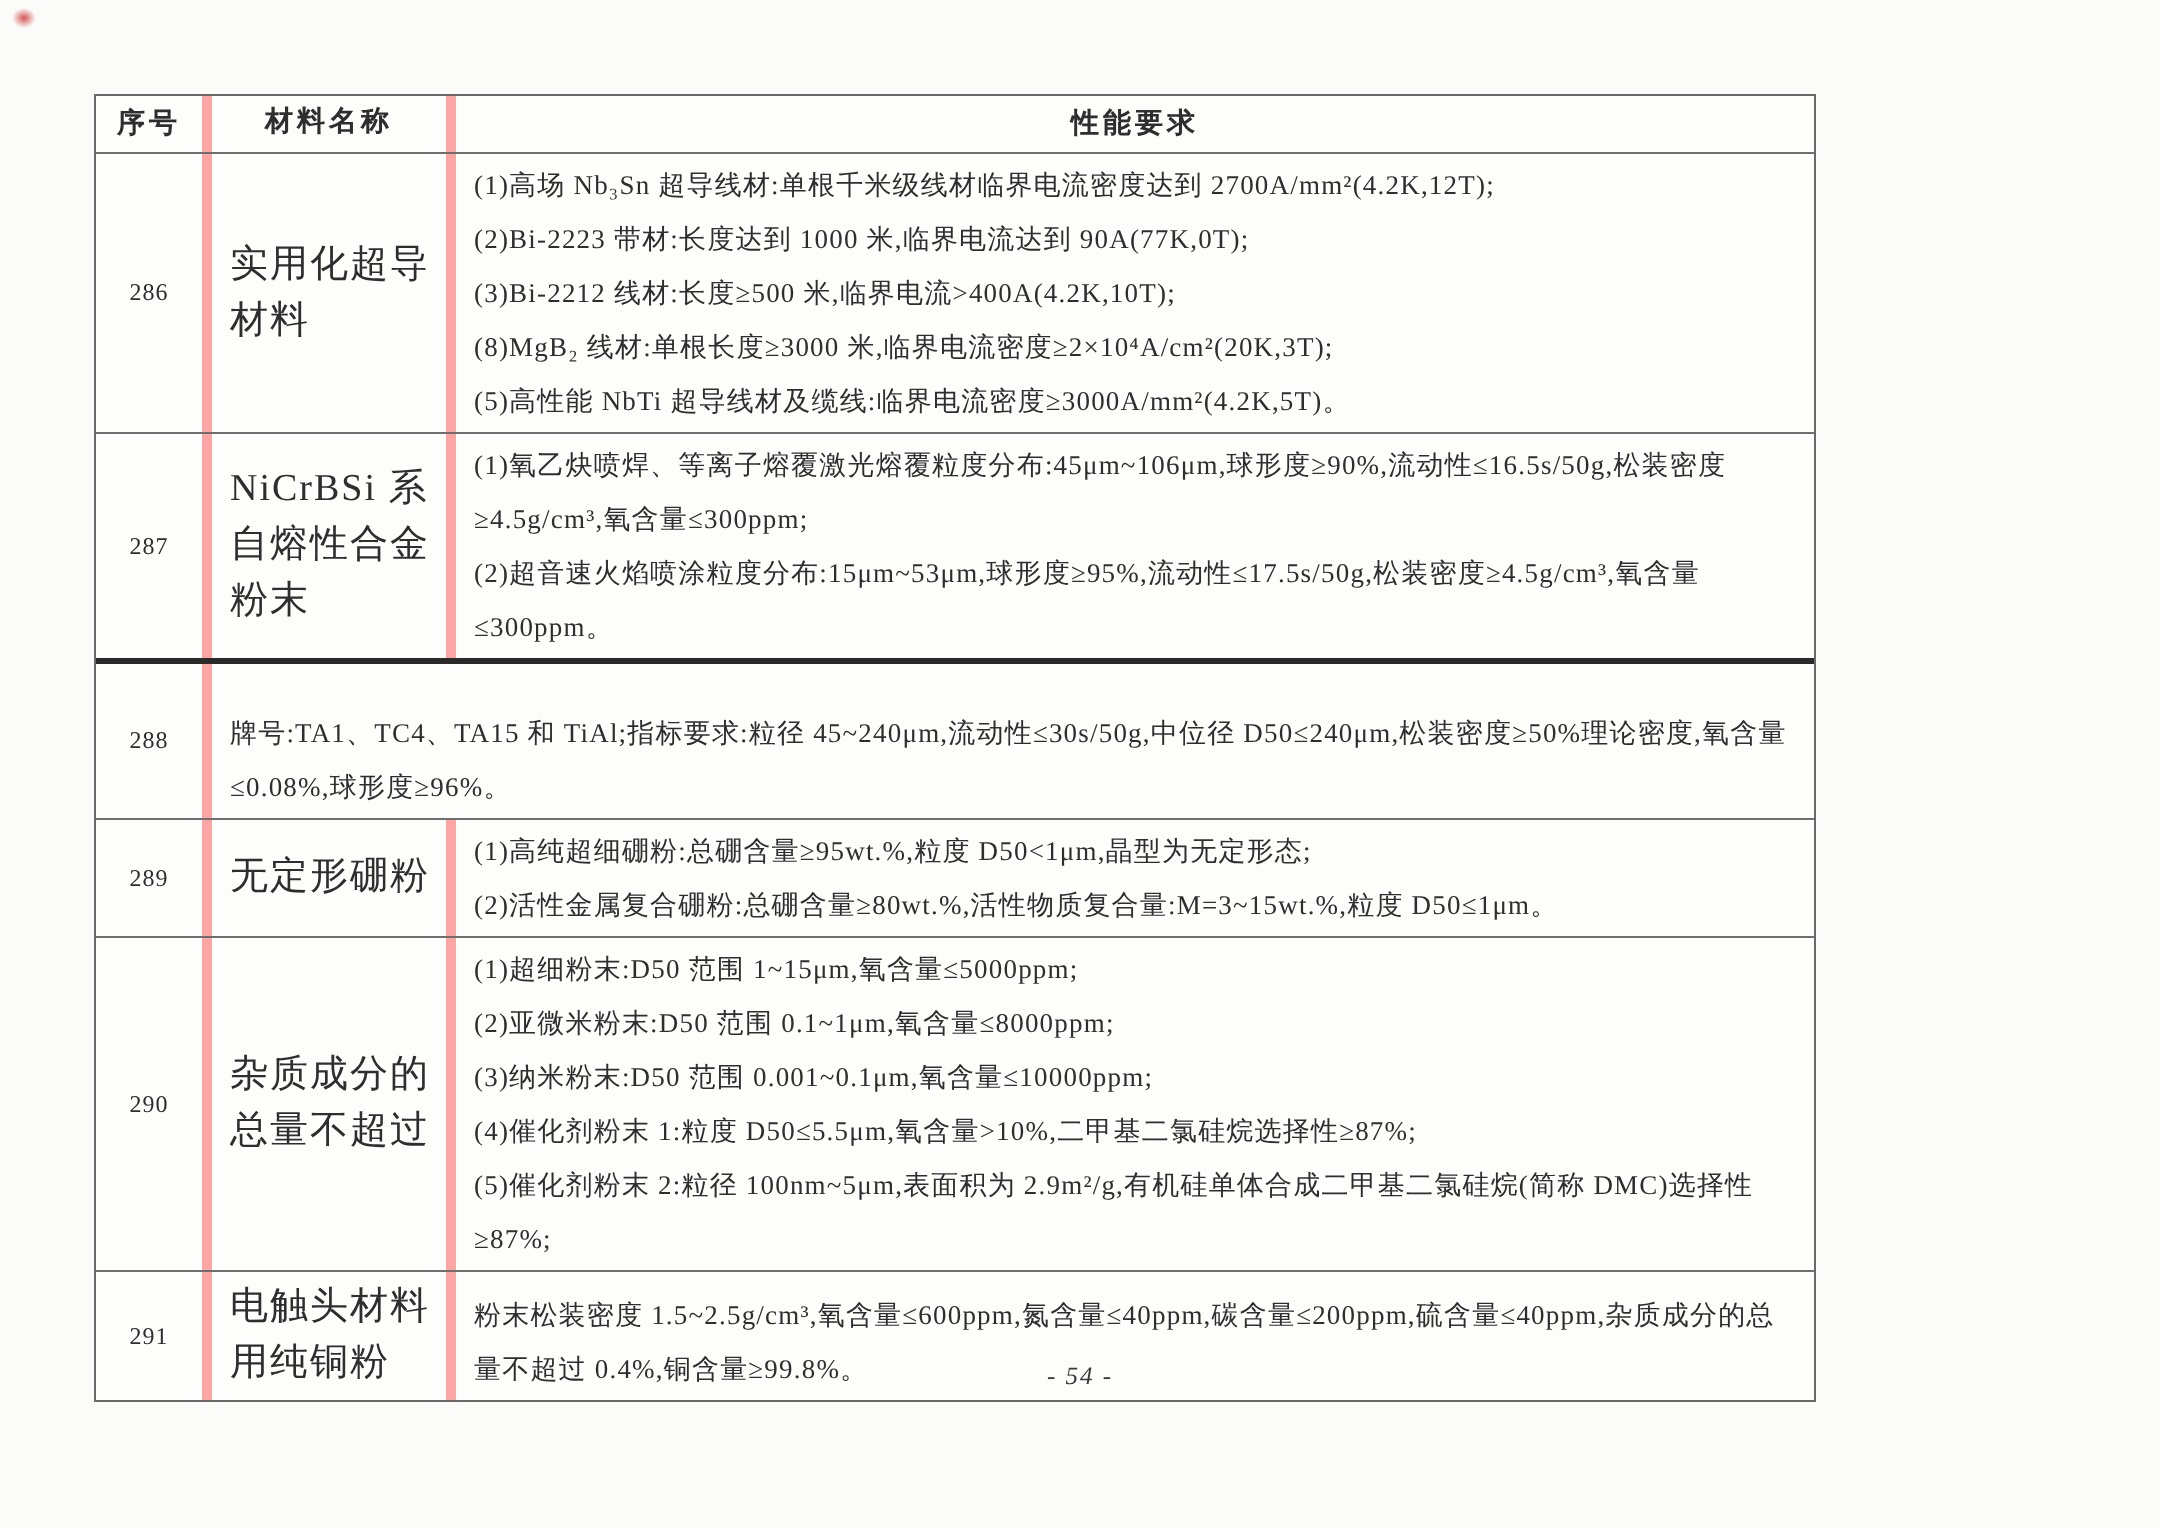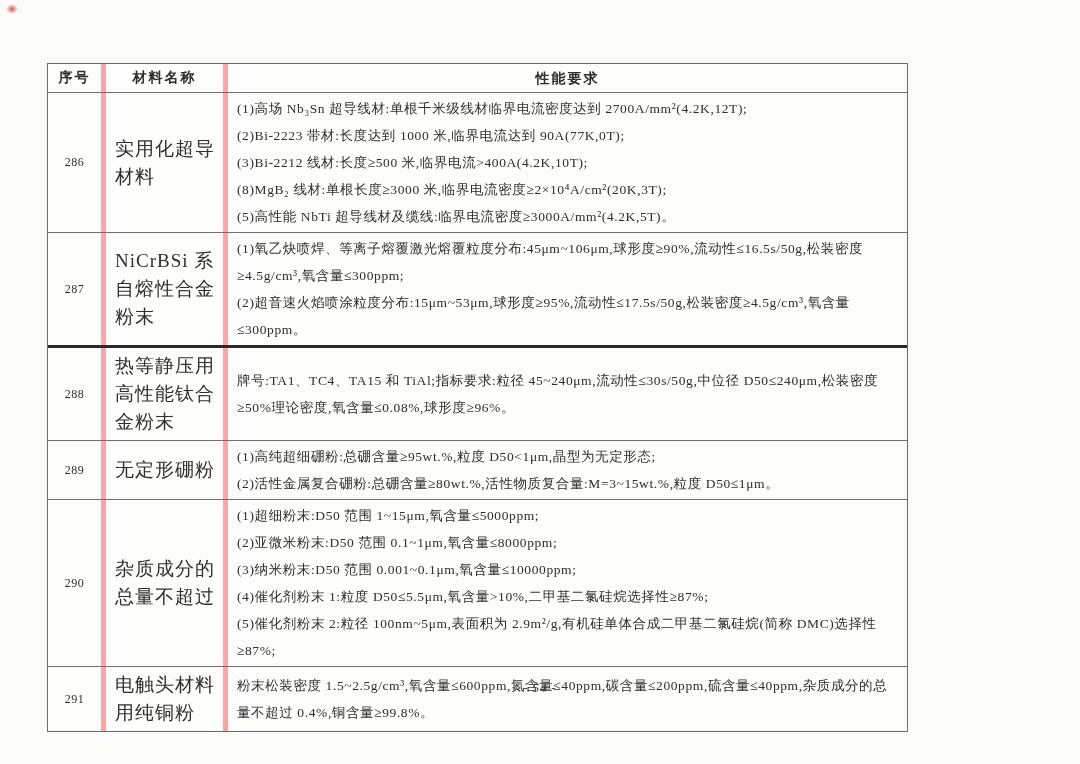--- a/index.html
+++ b/index.html
@@ -9,21 +9,21 @@
     font-family: "Liberation Serif", "DejaVu Serif", serif;
     color: #2e2e2e;
     position: relative;
     overflow: hidden;
   }
   .red-artifact {
     position: absolute; left: 6px; top: 4px; width: 12px; height: 10px;
     background: radial-gradient(ellipse at center, rgba(200,30,30,.75), rgba(200,30,30,0) 70%);
   }
   .doc-table {
-    position: absolute; left: 47px; top: 63px; width: 861px;
+    position: absolute; left: 47px; top: 47px; width: 861px;
     border: 1px solid #6a6a6a;
     background: #fdfdfc;
   }
   .t-row { display: flex; border-top: 1px solid #6f6f6f; }
   .t-row:first-child { border-top: none; }
   .t-row.thick-top { border-top: 3px solid #2a2a2a; }
   .cell { border-left: 5px solid #fca5a5; }
   .cell:first-child { border-left: none; }
   .c-no {
     width: 53px; flex: 0 0 53px;
@@ -31,21 +31,21 @@
     font-size: 12px; letter-spacing: .5px;
   }
   .c-name {
     width: 122px; flex: 0 0 122px;
     display: flex; align-items: center;
     padding: 4px 4px 4px 9px;
     font-size: 19px; line-height: 28px; letter-spacing: 1px;
   }
   .c-req {
     flex: 1 1 auto;
-    display: flex; flex-direction: column; justify-content: center;
+    display: flex; flex-direction: column; justify-content: flex-end;
     padding: 2px 6px 2px 9px;
     font-size: 13.5px; line-height: 27px; letter-spacing: .6px;
   }
   .c-req p { margin: 0; }
   .t-header { min-height: 28px; }
   .t-header .cell {
     display: flex; align-items: center; justify-content: center;
     font-weight: bold; font-size: 14px; letter-spacing: 2px; padding: 0;
   }
   .r-286 { min-height: 135px; }
@@ -88,21 +88,20 @@
     <div class="cell c-no">287</div>
     <div class="cell c-name">NiCrBSi 系自熔性合金粉末</div>
     <div class="cell c-req">
       <p>(1)氧乙炔喷焊、等离子熔覆激光熔覆粒度分布:45μm~106μm,球形度≥90%,流动性≤16.5s/50g,松装密度≥4.5g/cm³,氧含量≤300ppm;</p>
       <p>(2)超音速火焰喷涂粒度分布:15μm~53μm,球形度≥95%,流动性≤17.5s/50g,松装密度≥4.5g/cm³,氧含量≤300ppm。</p>
     </div>
   </div>
 
   <div class="t-row r-288 thick-top">
     <div class="cell c-no">288</div>
-    <div class="cell c-name">热等静压用高性能钛合金粉末</div>
     <div class="cell c-req">
       <p>牌号:TA1、TC4、TA15 和 TiAl;指标要求:粒径 45~240μm,流动性≤30s/50g,中位径 D50≤240μm,松装密度≥50%理论密度,氧含量≤0.08%,球形度≥96%。</p>
     </div>
   </div>
 
   <div class="t-row r-289">
     <div class="cell c-no">289</div>
     <div class="cell c-name">无定形硼粉</div>
     <div class="cell c-req">
       <p>(1)高纯超细硼粉:总硼含量≥95wt.%,粒度 D50&lt;1μm,晶型为无定形态;</p>

